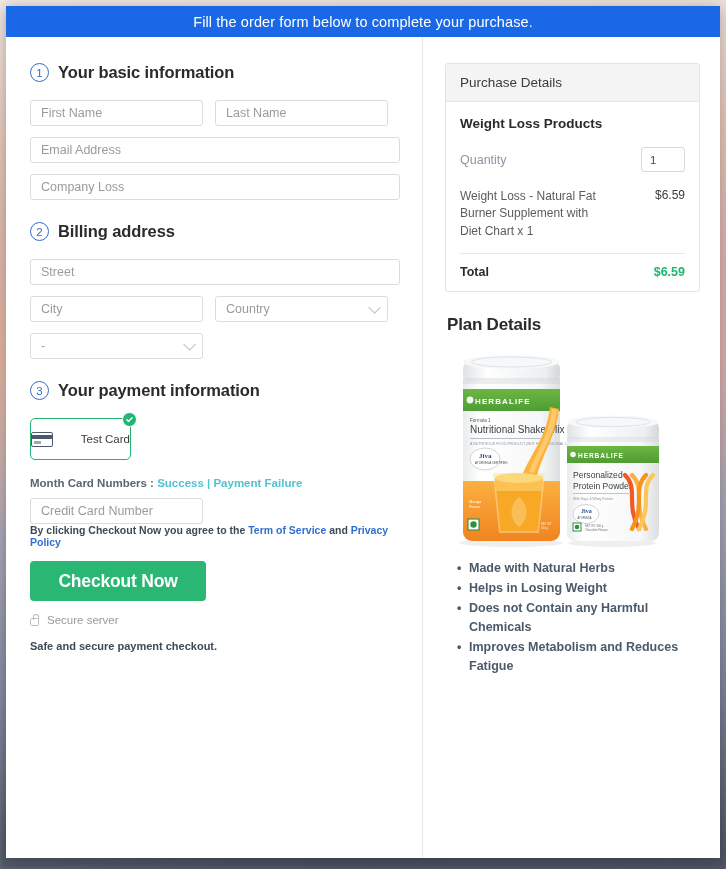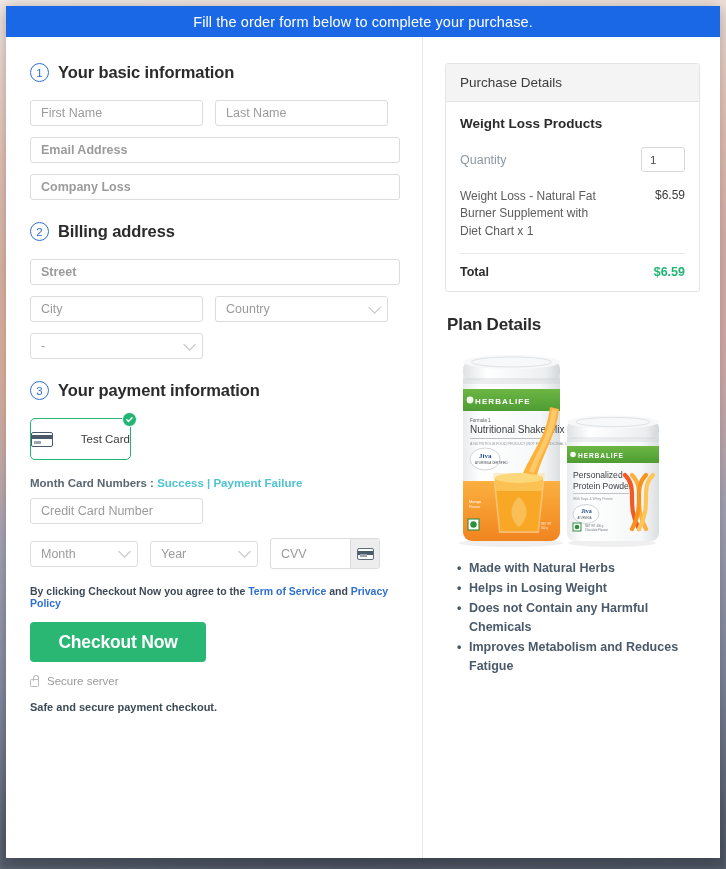--- a/index.html
+++ b/index.html
@@ -108,21 +108,21 @@
     background: #fff;
     display: flex;
     align-items: center;
     padding: 0 10px;
     font-size: 12.5px;
     color: #9b9b9b;
     width: 100%;
     position: relative;
   }
   .field.half { width: 173px; flex-shrink: 0; }
-  .field.full { width: 100%; font-weight: bold; }
+  .field.full { width: 100%; }
 
   .sel-caret {
     position: absolute;
     right: 10px;
     width: 9px;
     height: 9px;
     border-right: 1.3px solid #c2c2c2;
     border-bottom: 1.3px solid #c2c2c2;
     transform: rotate(45deg) translateY(-3px);
   }
@@ -170,21 +170,21 @@
 
   .testnums {
     font-size: 11.5px;
     color: #5a6672;
     margin-bottom: 9px;
     font-weight: 600;
   }
   .testnums a { color: #4fc3cf; text-decoration: none; font-weight: 600; }
   .testnums .sep { color: #4fc3cf; }
 
-  .cc-field { width: 173px; margin-bottom: 14px; }
+  .cc-field { width: 173px; }
 
   .mycvv-row { display: flex; gap: 12px; align-items: center; margin-bottom: 16px; }
   .mf { width: 108px; flex-shrink: 0; }
   .cvv-wrap {
     width: 110px; height: 31px;
     border: 1px solid #dcdcdc; border-radius: 3px;
     display: flex; align-items: center; overflow: hidden; flex-shrink: 0;
   }
   .cvv-in {
     flex: 1; font-size: 12.5px; color: #9b9b9b; padding-left: 10px;
@@ -369,36 +369,20 @@
           </svg>
         </span>
       </div>
 
       <div class="testnums">
         <span>Month Card Numbers : </span><a href="#">Success</a><span class="sep"> | </span><a href="#">Payment Failure</a>
       </div>
 
       <div class="field cc-field">Credit Card Number</div>
 
-      <div class="mycvv-row">
-        <div class="field mf">
-          <span>Month</span>
-          <span class="sel-caret"></span>
-        </div>
-        <div class="field mf">
-          <span>Year</span>
-          <span class="sel-caret"></span>
-        </div>
-        <div class="cvv-wrap">
-          <span class="cvv-in">CVV</span>
-          <span class="cvv-icon">
-            <span class="card-glyph"></span>
-          </span>
-        </div>
-      </div>
 
       <div class="terms">
         <span>By clicking Checkout Now you agree to the </span><a href="#">Term of Service</a><span> and </span><a href="#">Privacy Policy</a>
       </div>
 
       <div class="checkout-btn">Checkout Now</div>
 
       <div class="secure-row">
         <span class="lock"></span>
         <span>Secure server</span>

